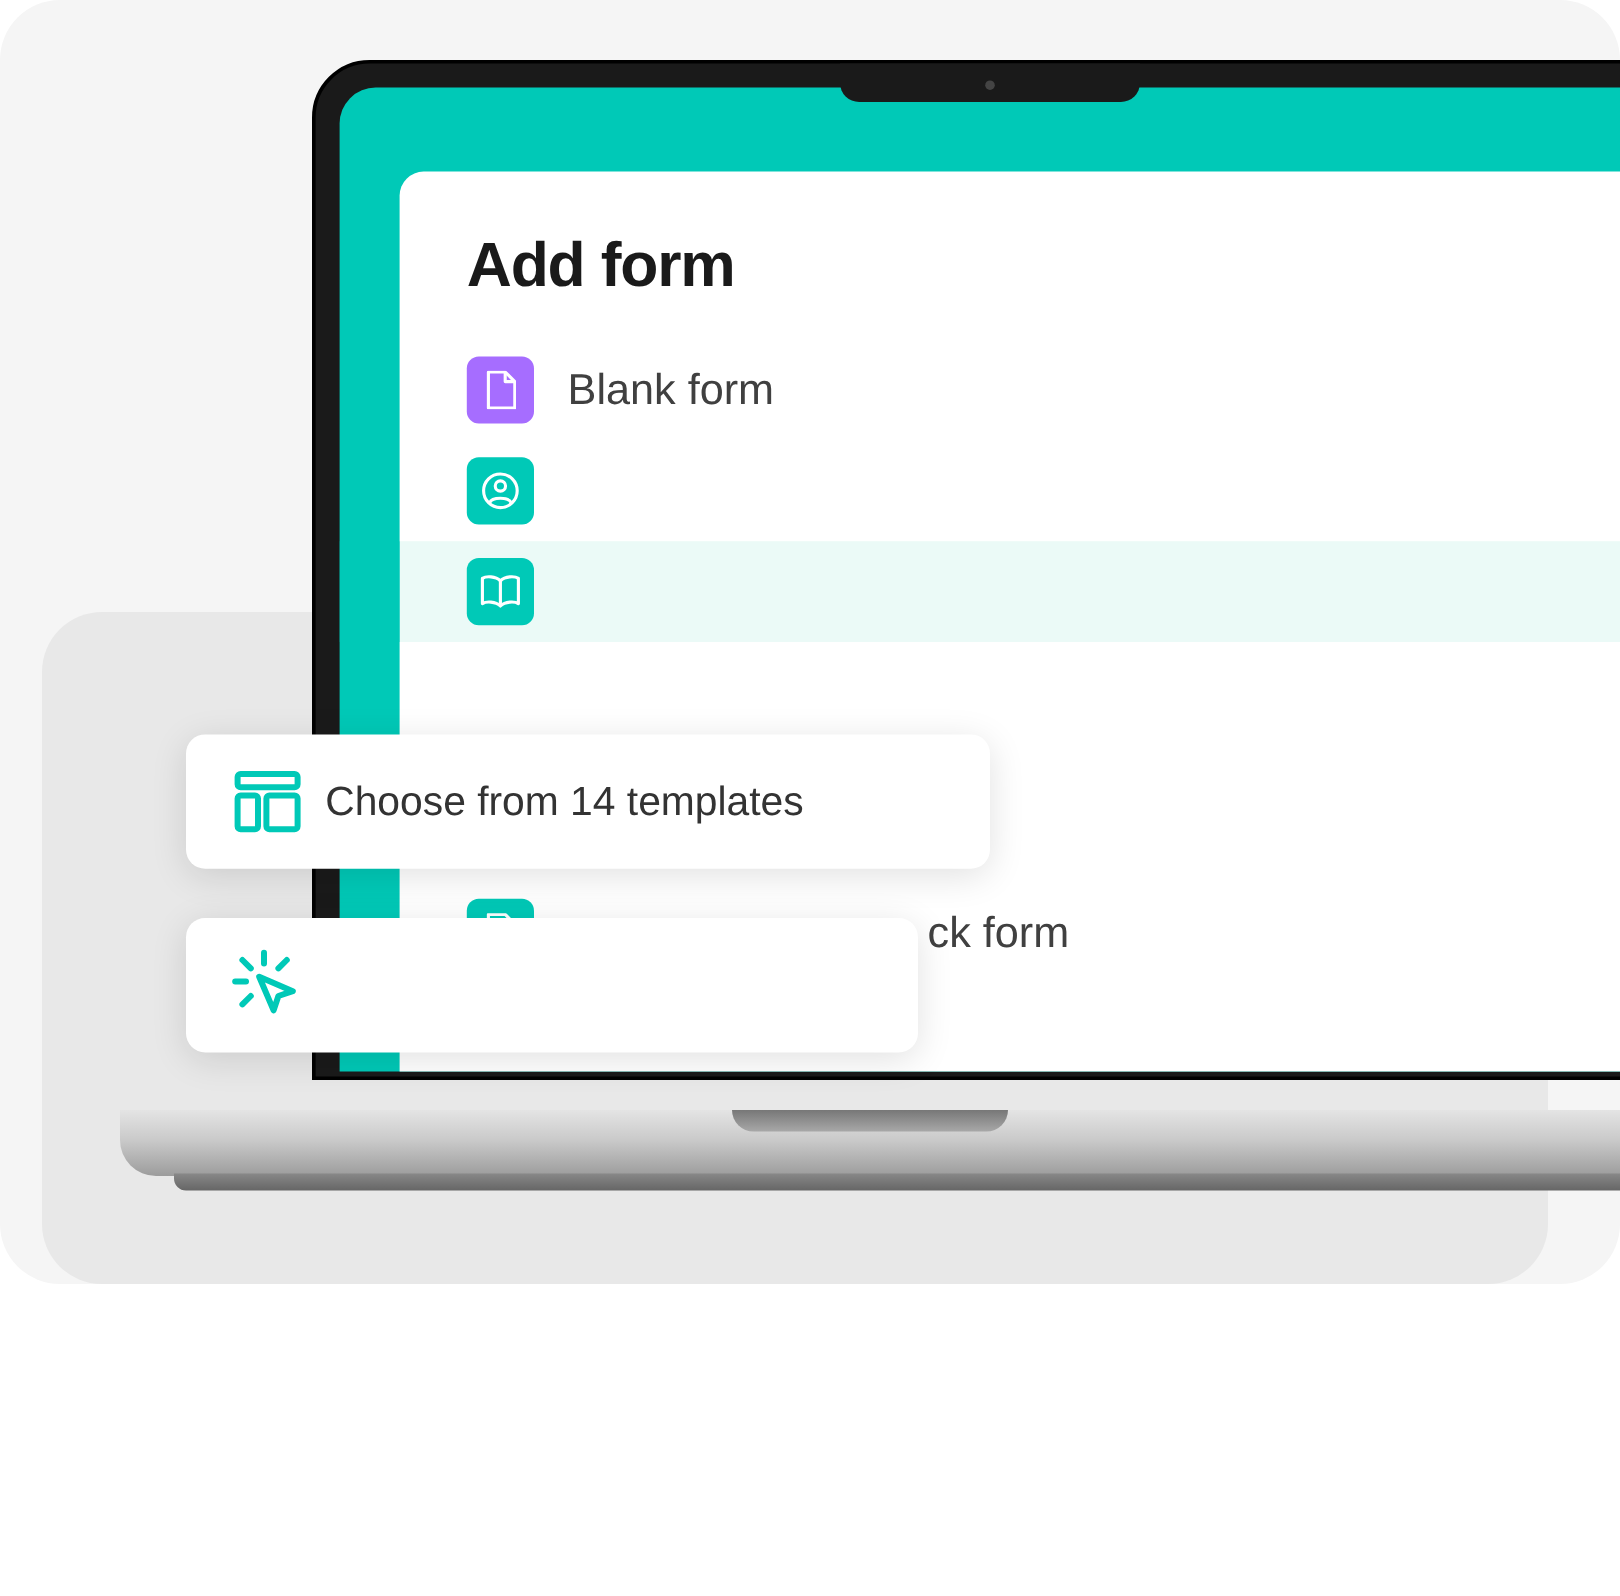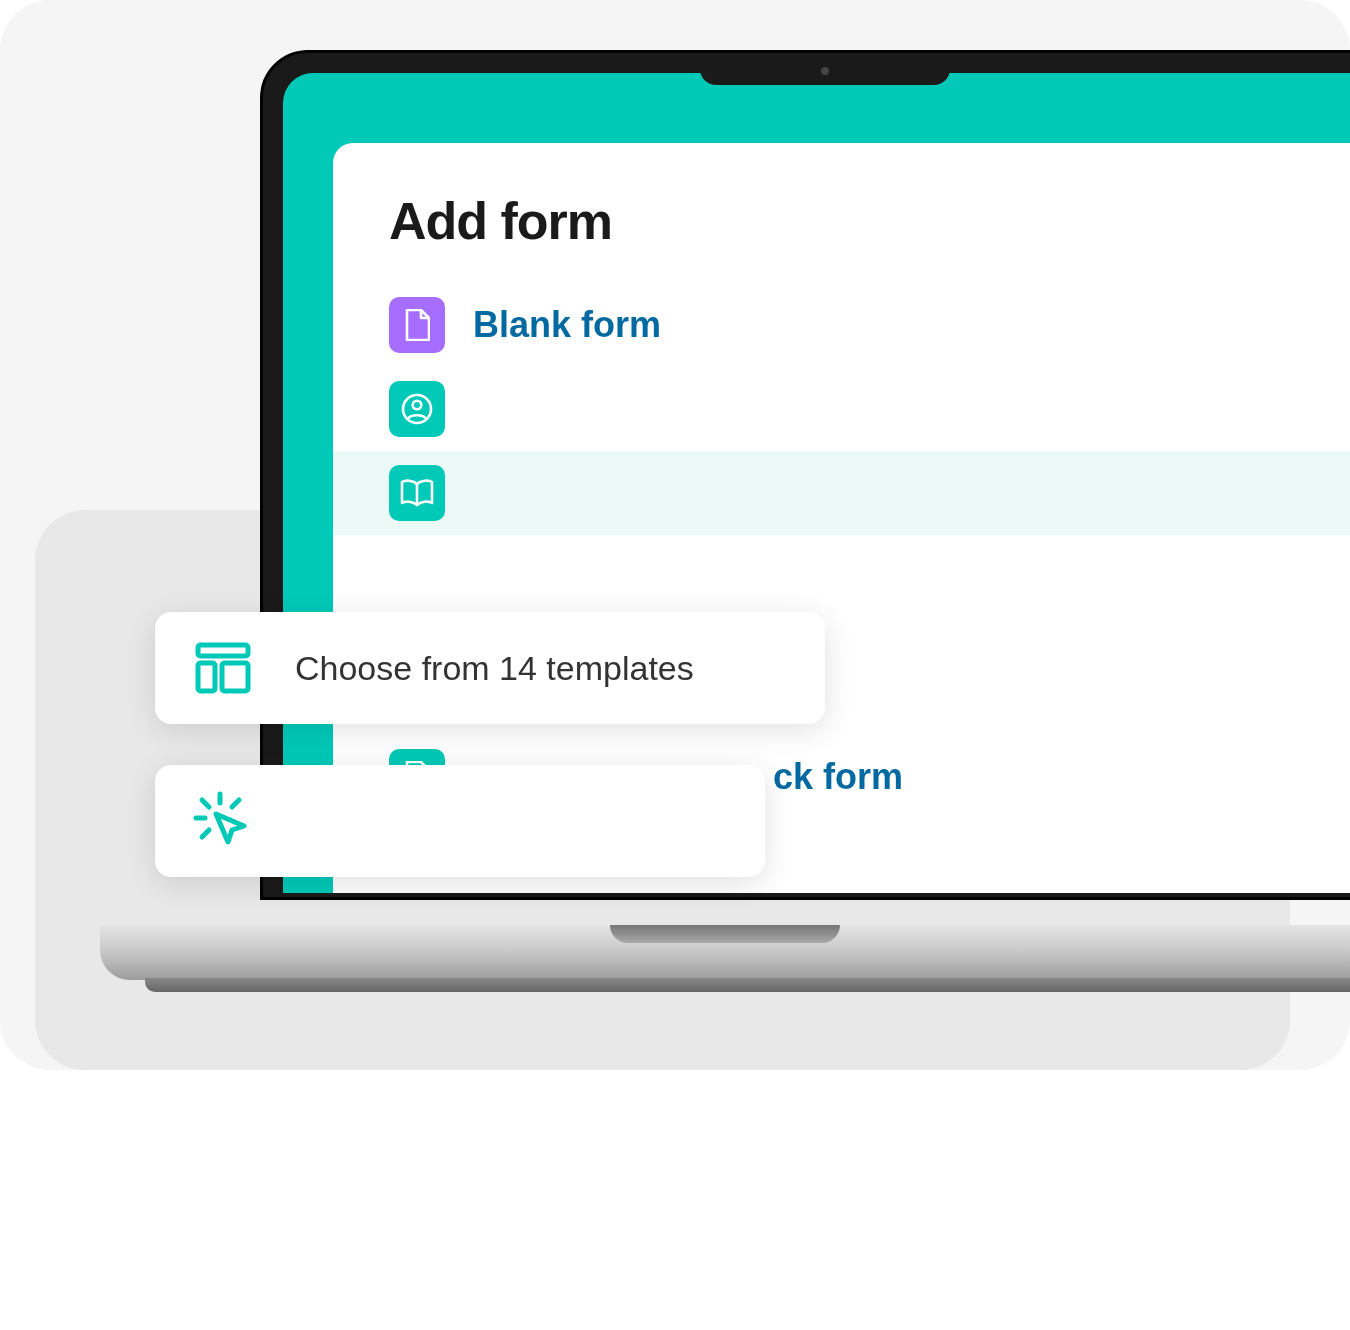--- a/index.html
+++ b/index.html
@@ -146,42 +146,42 @@
     .icon-box.purple {
       background: #a66dff;
     }
 
     .icon-box.teal {
       background: #00c9b7;
     }
 
     .menu-label {
       font-size: 36px;
-      font-weight: 700;
-      color: #0369a1;
+      font-weight: 400;
+      color: #404040;
     }
 
     .menu-item.selected .menu-label {
       color: #1a1a1a;
       font-weight: 600;
     }
 
     .menu-item.partial {
       margin-top: 200px;
     }
 
     .callout-card {
       position: absolute;
       background: #ffffff;
       border-radius: 16px;
       box-shadow: 0 6px 30px rgba(0,0,0,0.12);
       display: flex;
       align-items: center;
       padding: 24px 36px;
-      gap: 40px;
+      gap: 16px;
       z-index: 50;
     }
 
     .callout-1 {
       top: 612px;
       left: 155px;
       width: 670px;
     }
 
     .callout-2 {

